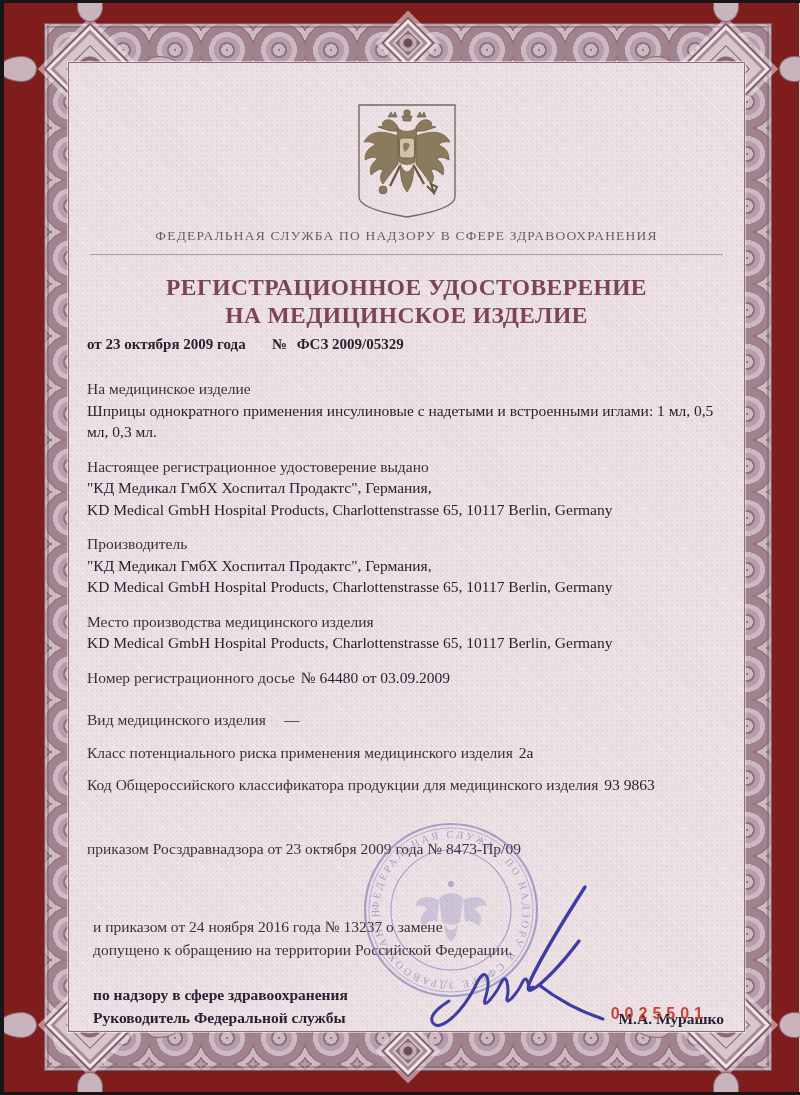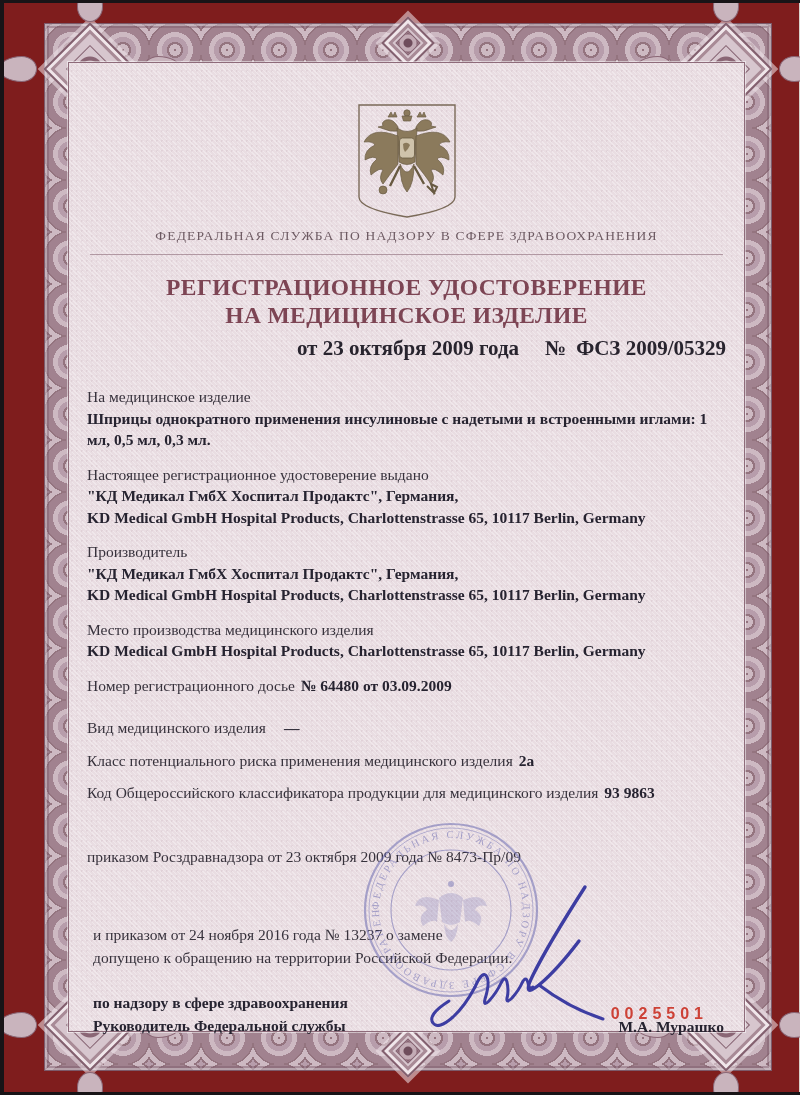--- a/index.html
+++ b/index.html
@@ -82,31 +82,31 @@
     font-size:13.5px; letter-spacing:1.2px; line-height:1.35;
   }
   .divider {
     margin:9px auto 0; width:99%; border-top:1px solid rgba(129,92,108,.55);
   }
   .title {
     margin-top:19px; text-align:center; color:#7d4554;
     font-weight:bold; font-size:23.5px; letter-spacing:.4px; line-height:1.17;
   }
   .dateline {
-    margin-top:7px; text-align:right; color:#28242e;
-    font-weight:bold; font-size:21px;
+    margin-top:7px; text-align:left; color:#28242e;
+    font-weight:bold; font-size:15px;
   }
   .dateline .gap { display:inline-block; width:26px; }
   .dateline .gap2 { display:inline-block; width:10px; }
 
   
   .body { margin-top:25px; font-size:15.5px; color:#37323c; line-height:21.5px; }
   .para { margin-bottom:13px; }
   .lbl { font-weight:normal; }
-  .val { font-weight:bold; color:#262330; }
+  .val { font-weight:normal; color:#262330; }
   .row { margin-bottom:11px; }
   .row .val { margin-left:6px; }
   .row.kind .val { margin-left:18px; }
   .spacer-sm { height:10px; }
   .order-line { margin-top:42px; }
   .amend { margin-top:56px; margin-left:6px; line-height:23px; }
   .sign-block { margin-top:22px; margin-left:6px; display:flex; align-items:flex-end; }
   .sign-titles { font-weight:bold; color:#262330; line-height:23px; }
   .sign-name { font-weight:bold; color:#262330; margin-left:auto; padding-right:2px; }
 

